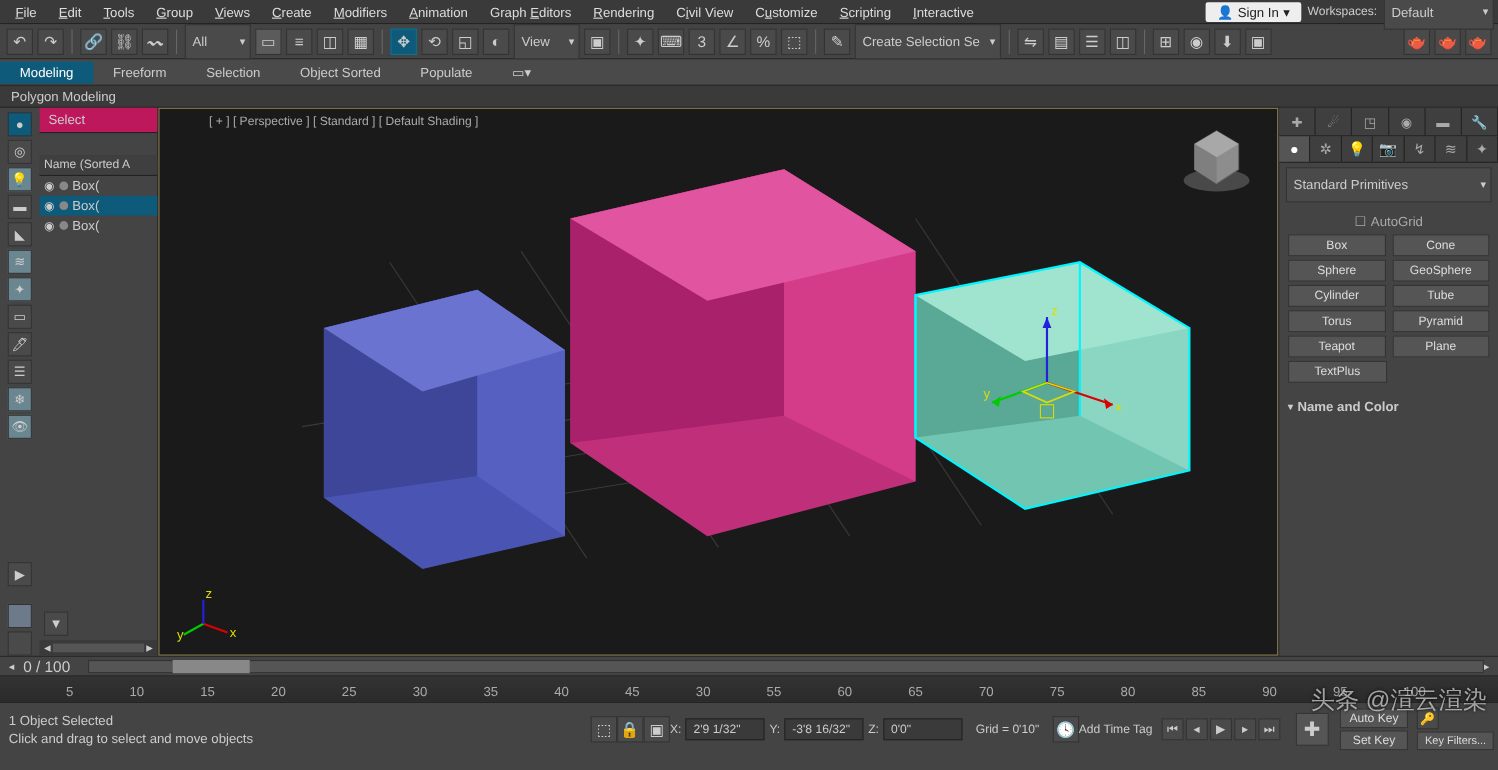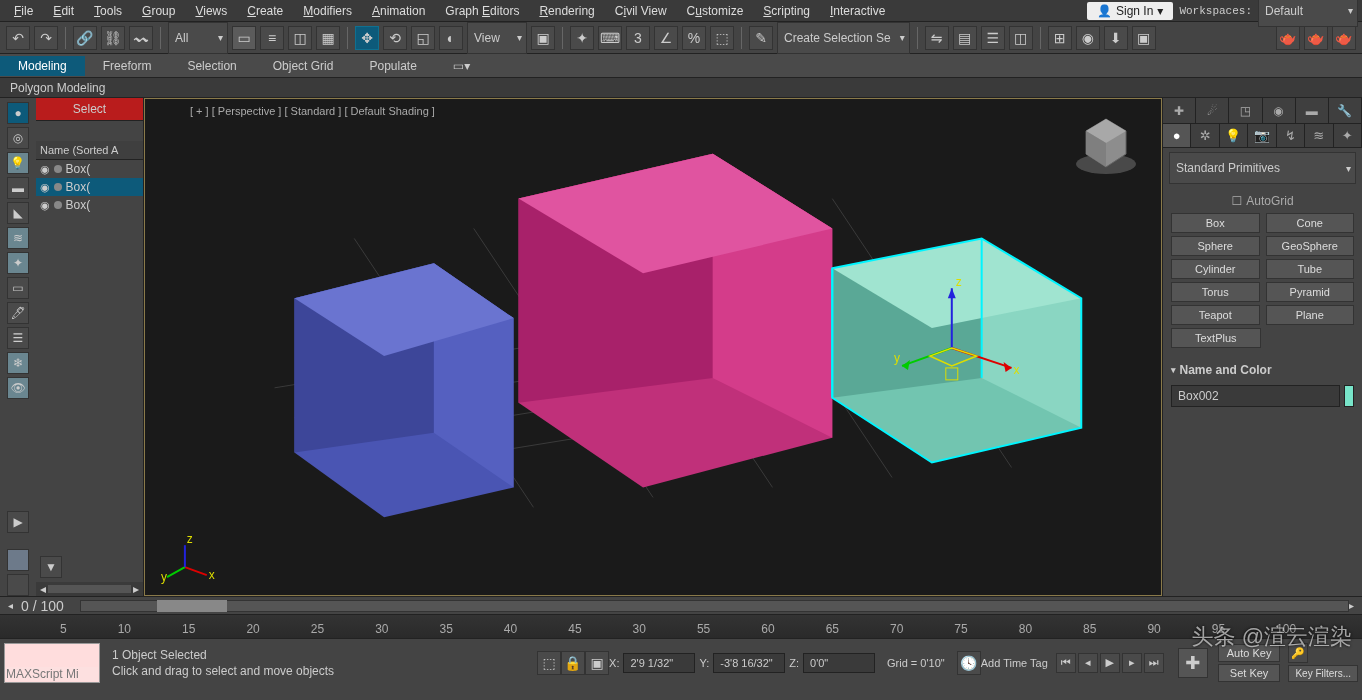--- a/index.html
+++ b/index.html
@@ -19,21 +19,21 @@
 .ribbon { background:#4a4a4a; height:24px; display:flex; align-items:center; border-bottom:1px solid #222; }
 .ribbon .tab { padding:3px 18px; color:#ccc; cursor:pointer; }
 .ribbon .tab.active { background:#0d5a7a; color:#fff; }
 .subribbon { background:#3a3a3a; height:20px; display:flex; align-items:center; padding:0 10px; color:#ccc; border-bottom:1px solid #222; }
 .main { display:flex; height:498px; }
 .left-tools { width:36px; background:#444; display:flex; flex-direction:column; align-items:center; padding-top:4px; gap:3px; }
 .lt { width:22px; height:22px; background:#4a4a4a; border:1px solid #333; display:flex; align-items:center; justify-content:center; font-size:12px; color:#ccc; cursor:pointer; }
 .lt.active { background:#0d5a7a; }
 .lt.highlight { background:#6a8690; }
 .scene-panel { width:108px; background:#444; display:flex; flex-direction:column; border-right:1px solid #222; }
-.scene-panel .hdr { background:#b91c1c; padding:4px 8px; text-align:center; border-bottom:1px solid #222; }
+.scene-panel .hdr { background:#be185d; padding:4px 8px; text-align:left; border-bottom:1px solid #222; }
 .scene-panel .sub { background:#3f3f3f; padding:3px 4px; font-size:11px; border-bottom:1px solid #222; overflow:hidden; white-space:nowrap; }
 .scene-panel .row { display:flex; align-items:center; gap:4px; padding:2px 4px; font-size:11px; }
 .scene-panel .row.sel { background:#0d5a7a; }
 .eye { font-size:11px; color:#ccc; }
 .dot { width:8px; height:8px; border-radius:50%; background:#888; }
 .scene-panel .slider-area { margin-top:auto; padding:4px; }
 .viewport-wrap { flex:1; background:#1a1a1a; position:relative; border:1px solid #8a7a4a; }
 .vp-label { position:absolute; top:6px; left:8px; color:#aaa; font-size:11px; z-index:10;margin-left:37px; }
 .viewport { width:100%; height:100%; }
 .viewcube { position:absolute; top:10px; right:20px; opacity:0.8; z-index:5;}
@@ -60,21 +60,21 @@
 .status { height:48px; background:#444; display:flex; align-items:center; border-top:1px solid #222; }
 .status .msbox { width:96px; height:40px; background:#fdd; border:1px solid #999; margin:4px; display:flex; flex-direction:column; font-size:10px; color:#777; overflow:hidden; padding:1px;}
 .status .msg { flex:0 0 auto; padding:0 8px; display:flex; flex-direction:column; gap:2px; }
 .status .coords { display:flex; align-items:center; gap:4px; margin-left:auto; }
 .cbox { background:#3a3a3a; border:1px solid #222; color:#ccc; padding:3px 6px; width:72px; font-size:11px; }
 .clabel { font-size:11px; color:#ccc; }
 .play-ctrl { display:flex; gap:2px; margin:0 8px; }
 .pbtn { width:20px; height:20px; background:#4a4a4a; border:1px solid #333; display:flex; align-items:center; justify-content:center; font-size:11px; cursor:pointer; color:#ccc;}
 .big-plus { width:30px; height:30px; background:#555; border:1px solid #333; display:flex; align-items:center; justify-content:center; font-size:18px; color:#ccc; margin:0 6px;}
 .brand { position:absolute; bottom:48px; right:10px; color:rgba(255,255,255,0.6); font-size:22px; text-shadow:0 0 3px #000; pointer-events:none; }
-.ws-label{color:#ccc;font-size:11px;font-family:Liberation Mono, monospace;}
+.ws-label{color:#ccc;font-size:11px;}
 </style>
 </head>
 <body>
 
 <div class="menubar">
   <span class="menu-item"><u>F</u>ile</span>
   <span class="menu-item"><u>E</u>dit</span>
   <span class="menu-item"><u>T</u>ools</span>
   <span class="menu-item"><u>G</u>roup</span>
   <span class="menu-item"><u>V</u>iews</span>
@@ -149,21 +149,21 @@
   <div style="flex:1"></div>
   <div class="tbtn" style="color:#d4a04a">🫖</div>
   <div class="tbtn" style="color:#d4a04a">🫖</div>
   <div class="tbtn" style="color:#d4a04a">🫖</div>
 </div>
 
 <div class="ribbon">
   <div class="tab active">Modeling</div>
   <div class="tab">Freeform</div>
   <div class="tab">Selection</div>
-  <div class="tab">Object Grid</div>
+  <div class="tab">Object Sorted</div>
   <div class="tab">Populate</div>
   <div class="tab">▭▾</div>
 </div>
 <div class="subribbon">
     <span>Polygon Modeling</span>
   </div>
 
 <div class="main">
 
   <div class="left-tools">
@@ -328,24 +328,20 @@
           <div class="cp-btn">Teapot</div>
           <div class="cp-btn">Plane</div>
         </div>
       <div class="cp-row">
           <div class="cp-btn">TextPlus</div>
           <div style="flex:1"></div>
         </div>
     </div>
     <div class="cp-section">
       <div class="title">Name and Color</div>
-      <div class="name-row">
-        <input value="Box002" style="">
-        <div class="color-sw"></div>
-      </div>
     </div>
   </div>
 </div>
 
 <div class="timeslider">
   <span style="font-size:10px">◂</span>
   <span style="margin:0 8px;font-size:14px">0 / 100</span>
   <div class="track">
       <div class="thumb"></div>
     </div>
@@ -368,24 +364,20 @@
     <span>70</span>
   <span>75</span>
     <span>80</span>
   <span>85</span>
     <span>90</span>
   <span>95</span>
     <span>100</span>
 </div>
 
 <div class="status">
-  <div class="msbox">
-      <div style="flex:1"></div>
-      <div style="background:#fde0e0">MAXScript Mi</div>
-    </div>
   <div class="msg">
     <span>1 Object Selected</span>
     <span>Click and drag to select and move objects</span>
   </div>
   <div style="flex:1"></div>
   <div class="tbtn">⬚</div>
   <div class="tbtn">🔒</div>
   <div class="tbtn">▣</div>
   <div class="coords">
     <span class="clabel">X:</span>

